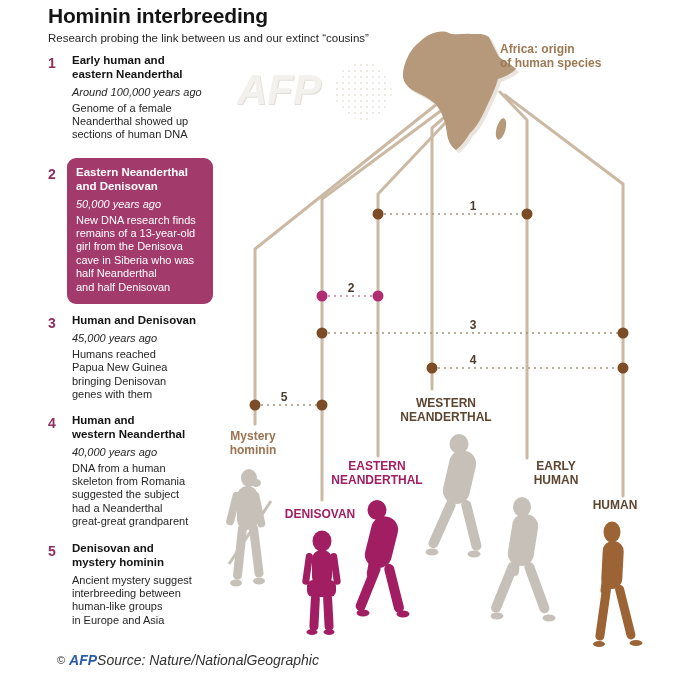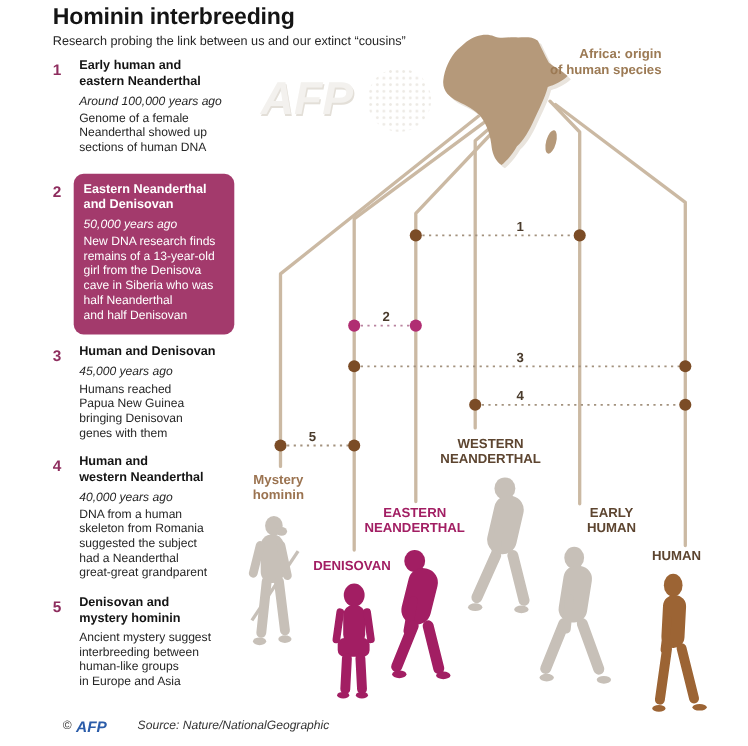--- a/index.html
+++ b/index.html
@@ -33,27 +33,27 @@
 
   
   .tnum { position:absolute; width:24px; text-align:center; font-size:12px; font-weight:bold;
           color:#4a3b2c; z-index:2; }
   .sp { position:absolute; font-weight:bold; font-size:12px; line-height:1.13; white-space:pre-line;
         text-align:center; transform:translateX(-50%); z-index:2; }
   .sp-brown { color:#5d4530; }
   .sp-magenta { color:#a21e63; }
   .sp-lightbrown { color:#9b7350; }
   .map-label { left:500px; top:42px; font-weight:bold; font-size:12px; line-height:1.18;
-               color:#9c7a54; white-space:pre-line; z-index:2;text-align:right; }
+               color:#9c7a54; white-space:pre-line; z-index:2; }
 
   
   .footer { left:57px; top:652px; z-index:3; font-size:11px; color:#333; }
   .footer span { vertical-align:middle; }
   .afp-logo { color:#2b5ca9; font-weight:900; font-style:italic; font-size:14px; margin-left:4px; }
-  .source { font-style:italic; font-size:11px; color:#333; margin-left:28px; }
+  .source { font-style:italic; font-size:14px; color:#333; margin-left:0; }
 </style>
 </head>
 <body>
 
 <div class="canvas">
 
   <div class="abs title">Hominin interbreeding</div>
   <div class="abs subtitle">Research probing the link between us and our extinct “cousins”</div>
 
   <div class="abs wm-text">AFP</div>

